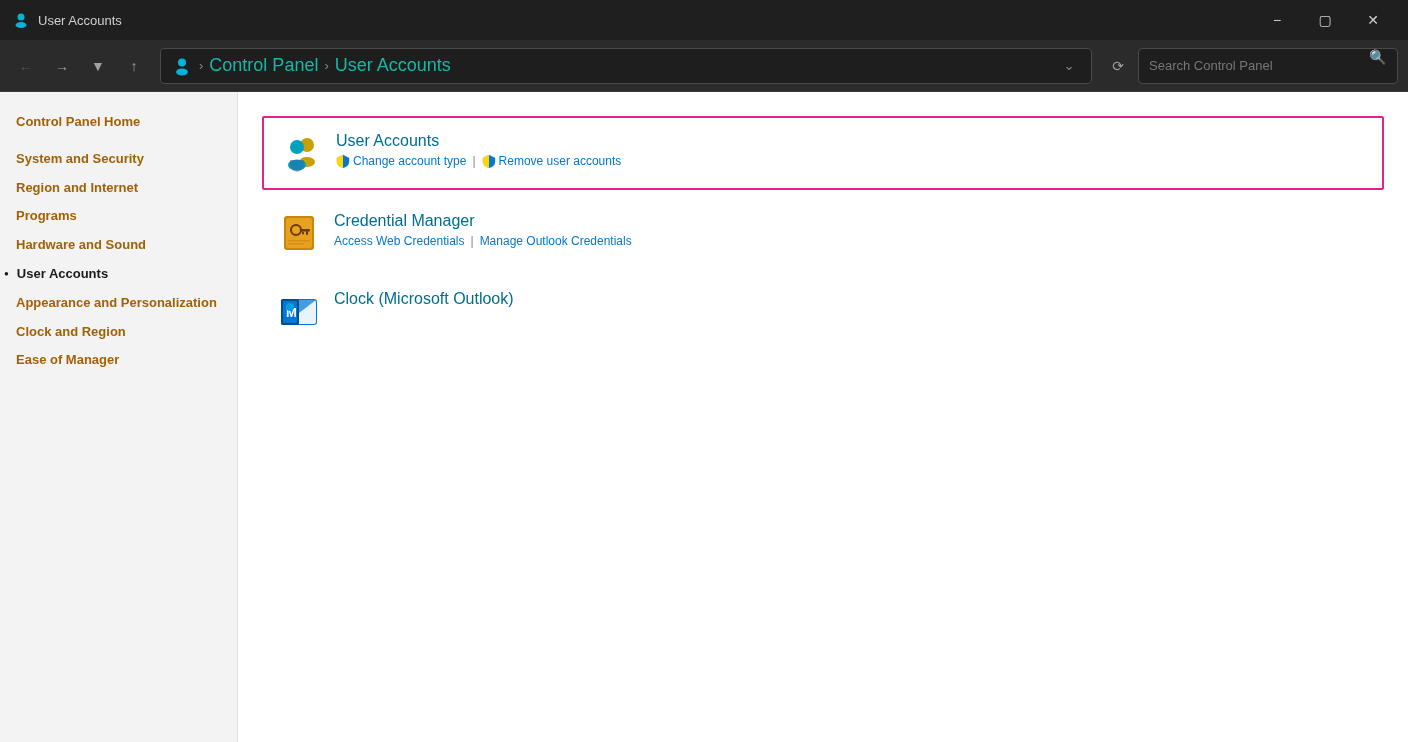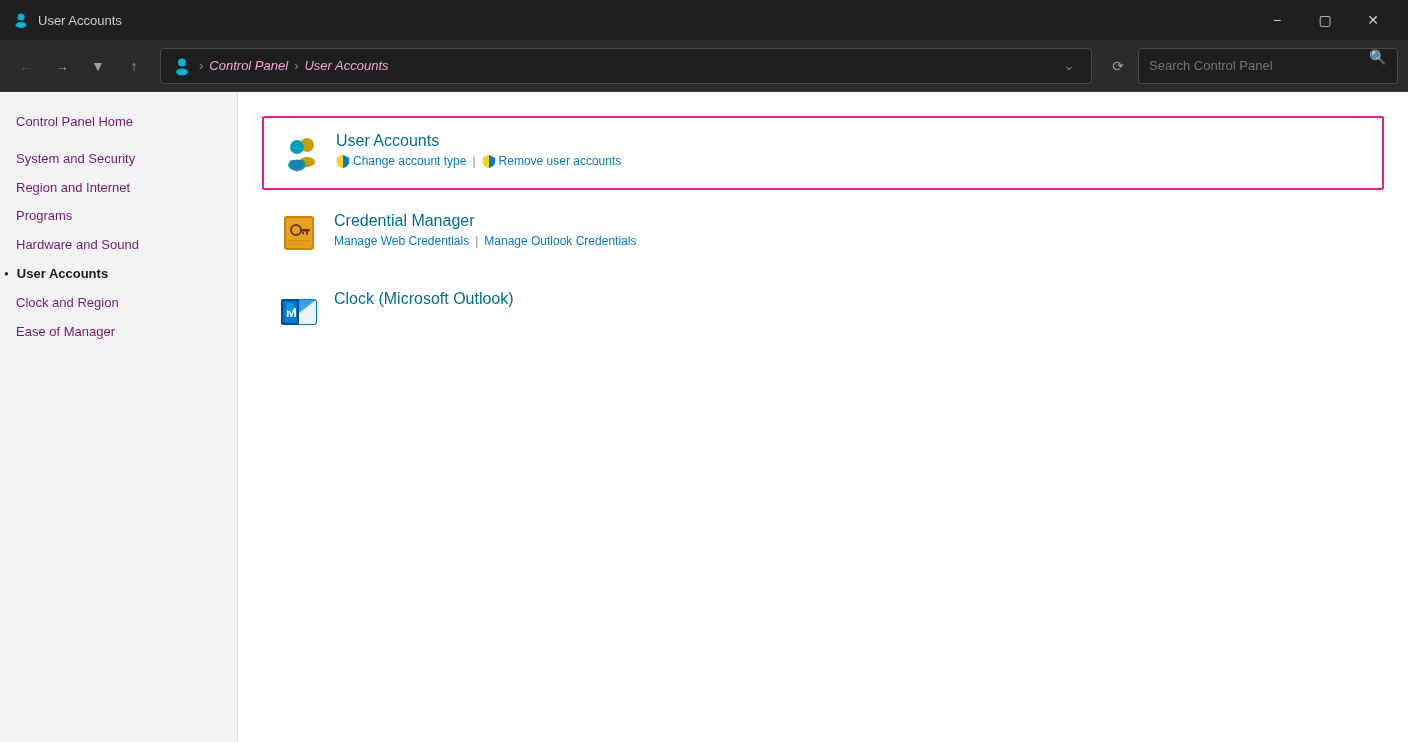--- a/index.html
+++ b/index.html
@@ -104,23 +104,22 @@
       height: 22px;
       flex-shrink: 0;
     }
 
     .address-separator {
       color: #888;
       font-size: 13px;
     }
 
     .address-part {
-      color: #f9a8d4;
-      font-size: 13px;
-      font-style: italic;
+      color: #14b8a6;
+      font-size: 18px;
     }
 
     .address-chevron {
       width: 24px;
       height: 24px;
       background: transparent;
       border: none;
       color: #888;
       cursor: pointer;
       display: flex;
@@ -187,24 +186,25 @@
       padding: 16px 0;
       flex-shrink: 0;
       border-right: 1px solid #e0e0e0;
       overflow-y: auto;
     }
 
     .sidebar-item {
       display: block;
       padding: 4px 16px;
       font-size: 13px;
-      color: #701a75;
+      color: #a16207;
       text-decoration: none;
       cursor: pointer;
       line-height: 1.6;
+      font-weight: bold;
     }
 
     .sidebar-item.active {
       color: #1a1a1a;
       font-weight: 700;
       text-decoration: none;
       cursor: default;
       display: flex;
       align-items: center;
       gap: 4px;
@@ -343,20 +343,21 @@
 <div class="main-area">
 
   <div class="sidebar">
     <a class="sidebar-item">Control Panel Home</a>
     <div style="height:8px;"></div>
     <a class="sidebar-item">System and Security</a>
     <a class="sidebar-item">Region and Internet</a>
     <a class="sidebar-item">Programs</a>
     <a class="sidebar-item">Hardware and Sound</a>
     <a class="sidebar-item active">User Accounts</a>
+    <a class="sidebar-item">Appearance and Personalization</a>
     <a class="sidebar-item">Clock and Region</a>
     <a class="sidebar-item">Ease of Manager</a>
   </div>
 
   <div class="content">
 
     <div class="panel-item highlighted">
 
       <svg class="icon-users" viewBox="0 0 42 42" xmlns="http://www.w3.org/2000/svg">
 
@@ -404,21 +405,21 @@
         <rect x="22" y="17" width="10" height="2.5" rx="1" fill="#6b3a00"></rect>
         <rect x="28" y="19" width="2" height="4" rx="1" fill="#6b3a00"></rect>
         <rect x="24" y="19.5" width="2" height="3" rx="1" fill="#6b3a00"></rect>
 
         <rect x="10" y="28" width="22" height="1.5" rx="0.7" fill="#c8860a" opacity="0.6"></rect>
         <rect x="10" y="31" width="16" height="1.5" rx="0.7" fill="#c8860a" opacity="0.6"></rect>
       </svg>
       <div class="panel-info">
         <a class="panel-title">Credential Manager</a>
         <div class="panel-links">
-          <a class="panel-link">Manage Web Credentials</a>
+          <a class="panel-link">Access Web Credentials</a>
           <span class="panel-link-sep">|</span>
           <a class="panel-link">Manage Outlook Credentials</a>
         </div>
       </div>
     </div>
 
     <div class="panel-item">
 
       <svg class="icon-mail" viewBox="0 0 42 42" xmlns="http://www.w3.org/2000/svg">
 

